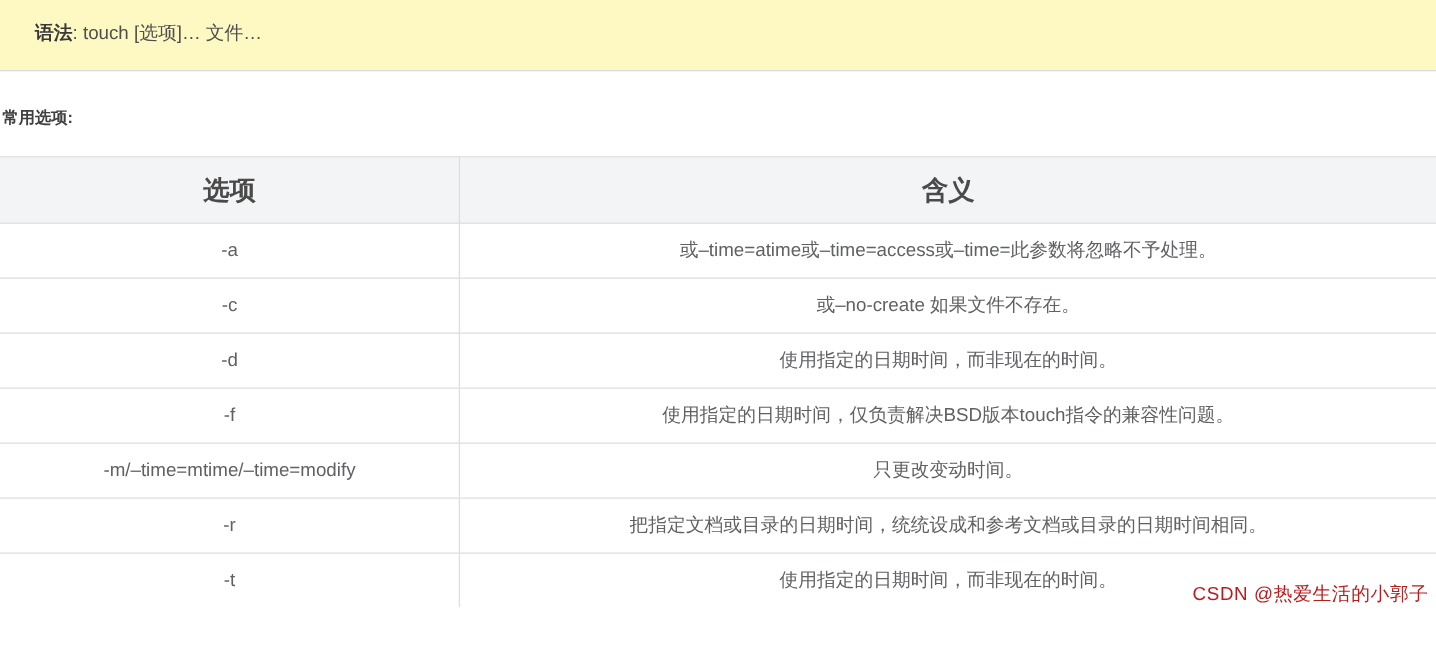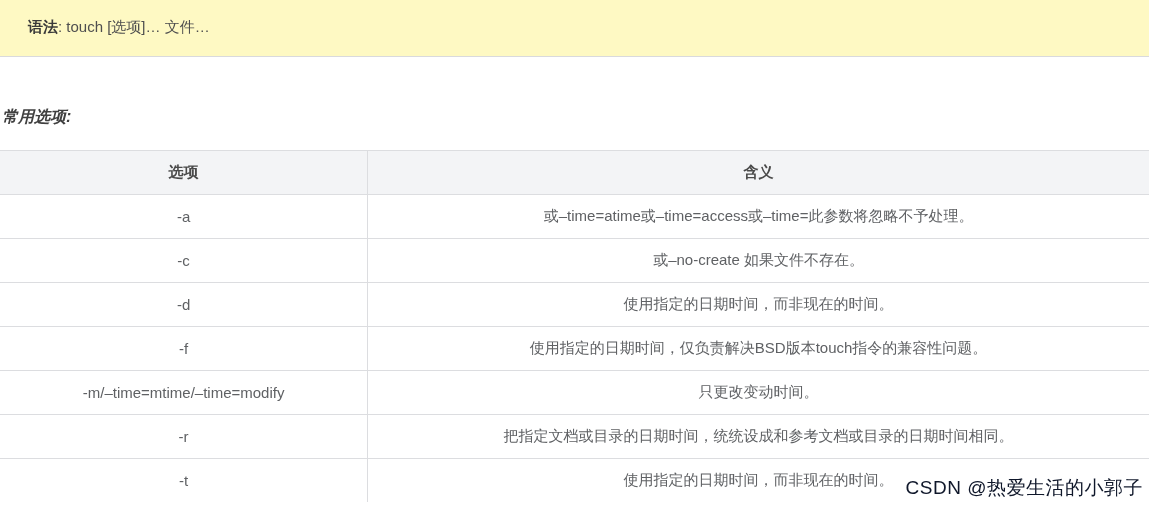--- a/index.html
+++ b/index.html
@@ -23,61 +23,60 @@
       border-right: none;
       border-bottom: 1px solid #d9dadd;
       line-height: 26px;
     }
     .info-line {
       display: block;
     }
     .bold-label { font-weight: 700; color:#3a3a3a }
     .desc-red { color: #c72934; }
     .section-title {
-      font-size: 16px;
+      font-size: 13px;
       font-weight: 700;
       color: #404040;
-      margin: 50px 0 22px 0;
+      margin: 28px 0 22px 0;
       padding-left: 2px;
-      font-style: italic;
     }
     table {
       width: 100%;
       border-collapse: collapse;
       table-layout: fixed;
     }
     col.opt-col { width: 32%; }
     thead th {
       background: #f3f4f6;
       border: 1px solid #dcdde0;
       border-left: none;
       padding: 12px 12px;
       text-align: center;
       font-weight: 700;
       color: #4a4a4a;
-      font-size: 15px;
+      font-size: 21px;
     }
     thead th:last-child { border-right: none; }
     tbody td {
       border: 1px solid #dcdde0;
       border-left: none;
       padding: 12px 8px;
       text-align: center;
       color: #5f6164;
       font-size: 15px;
       white-space: nowrap;
     }
     tbody td:last-child { border-right: none; }
     tbody tr:last-child td { border-bottom: none; }
     .watermark {
       position: absolute;
       right: 6px;
       bottom: 1px;
-      color: #0f172a;
-      font-size: 19px;
+      color: #b91c1c;
+      font-size: 15px;
       letter-spacing: 0.5px;
       pointer-events: none;
     }
   </style>
 </head>
 <body>
 
 <div class="info-box">
   <span class="info-line">
     <span class="bold-label">语法</span><span>: touch [选项]… 文件…</span>

